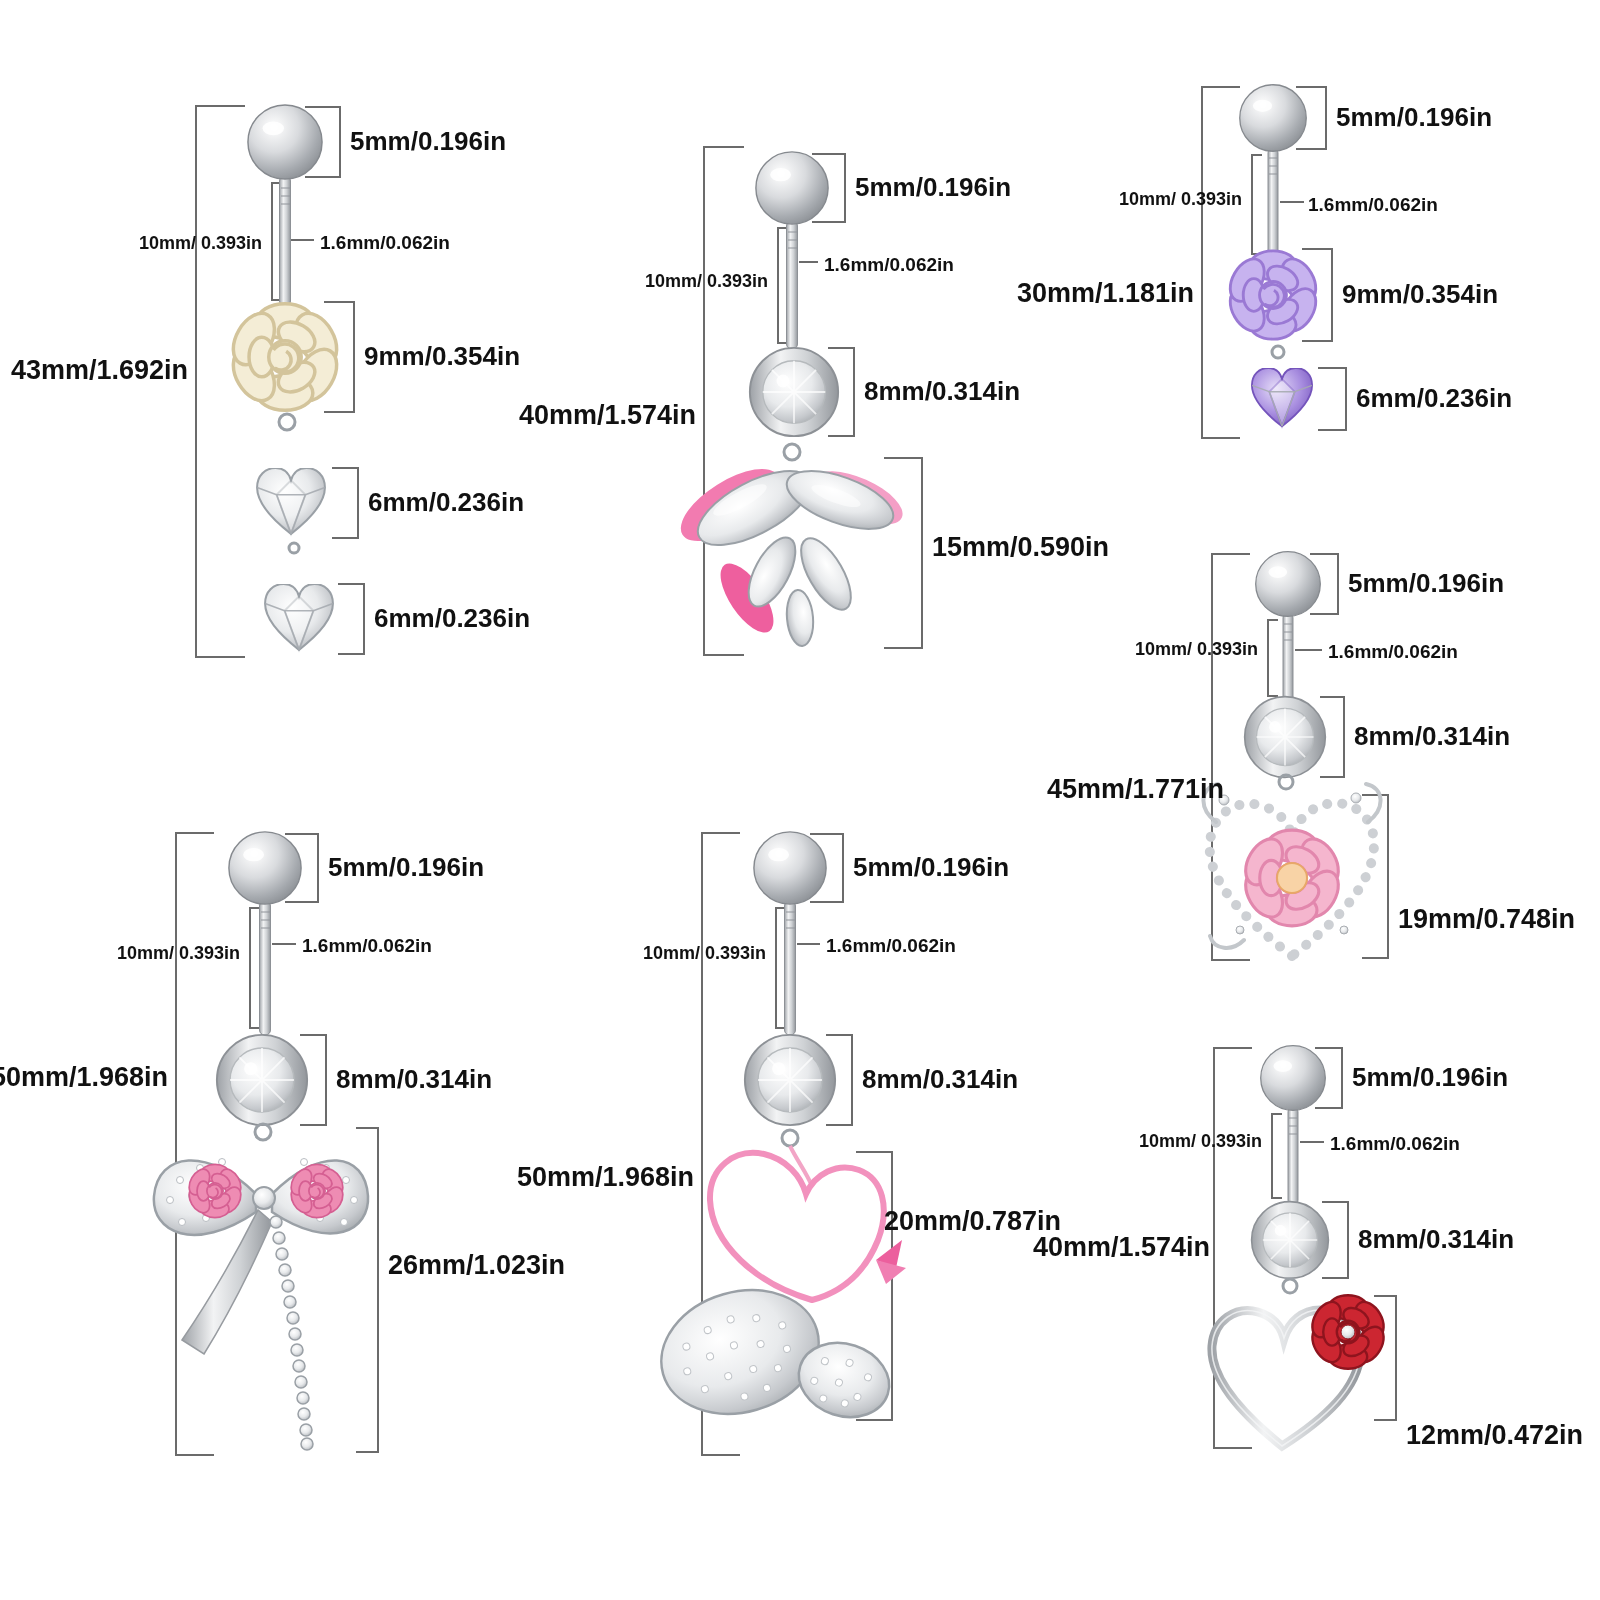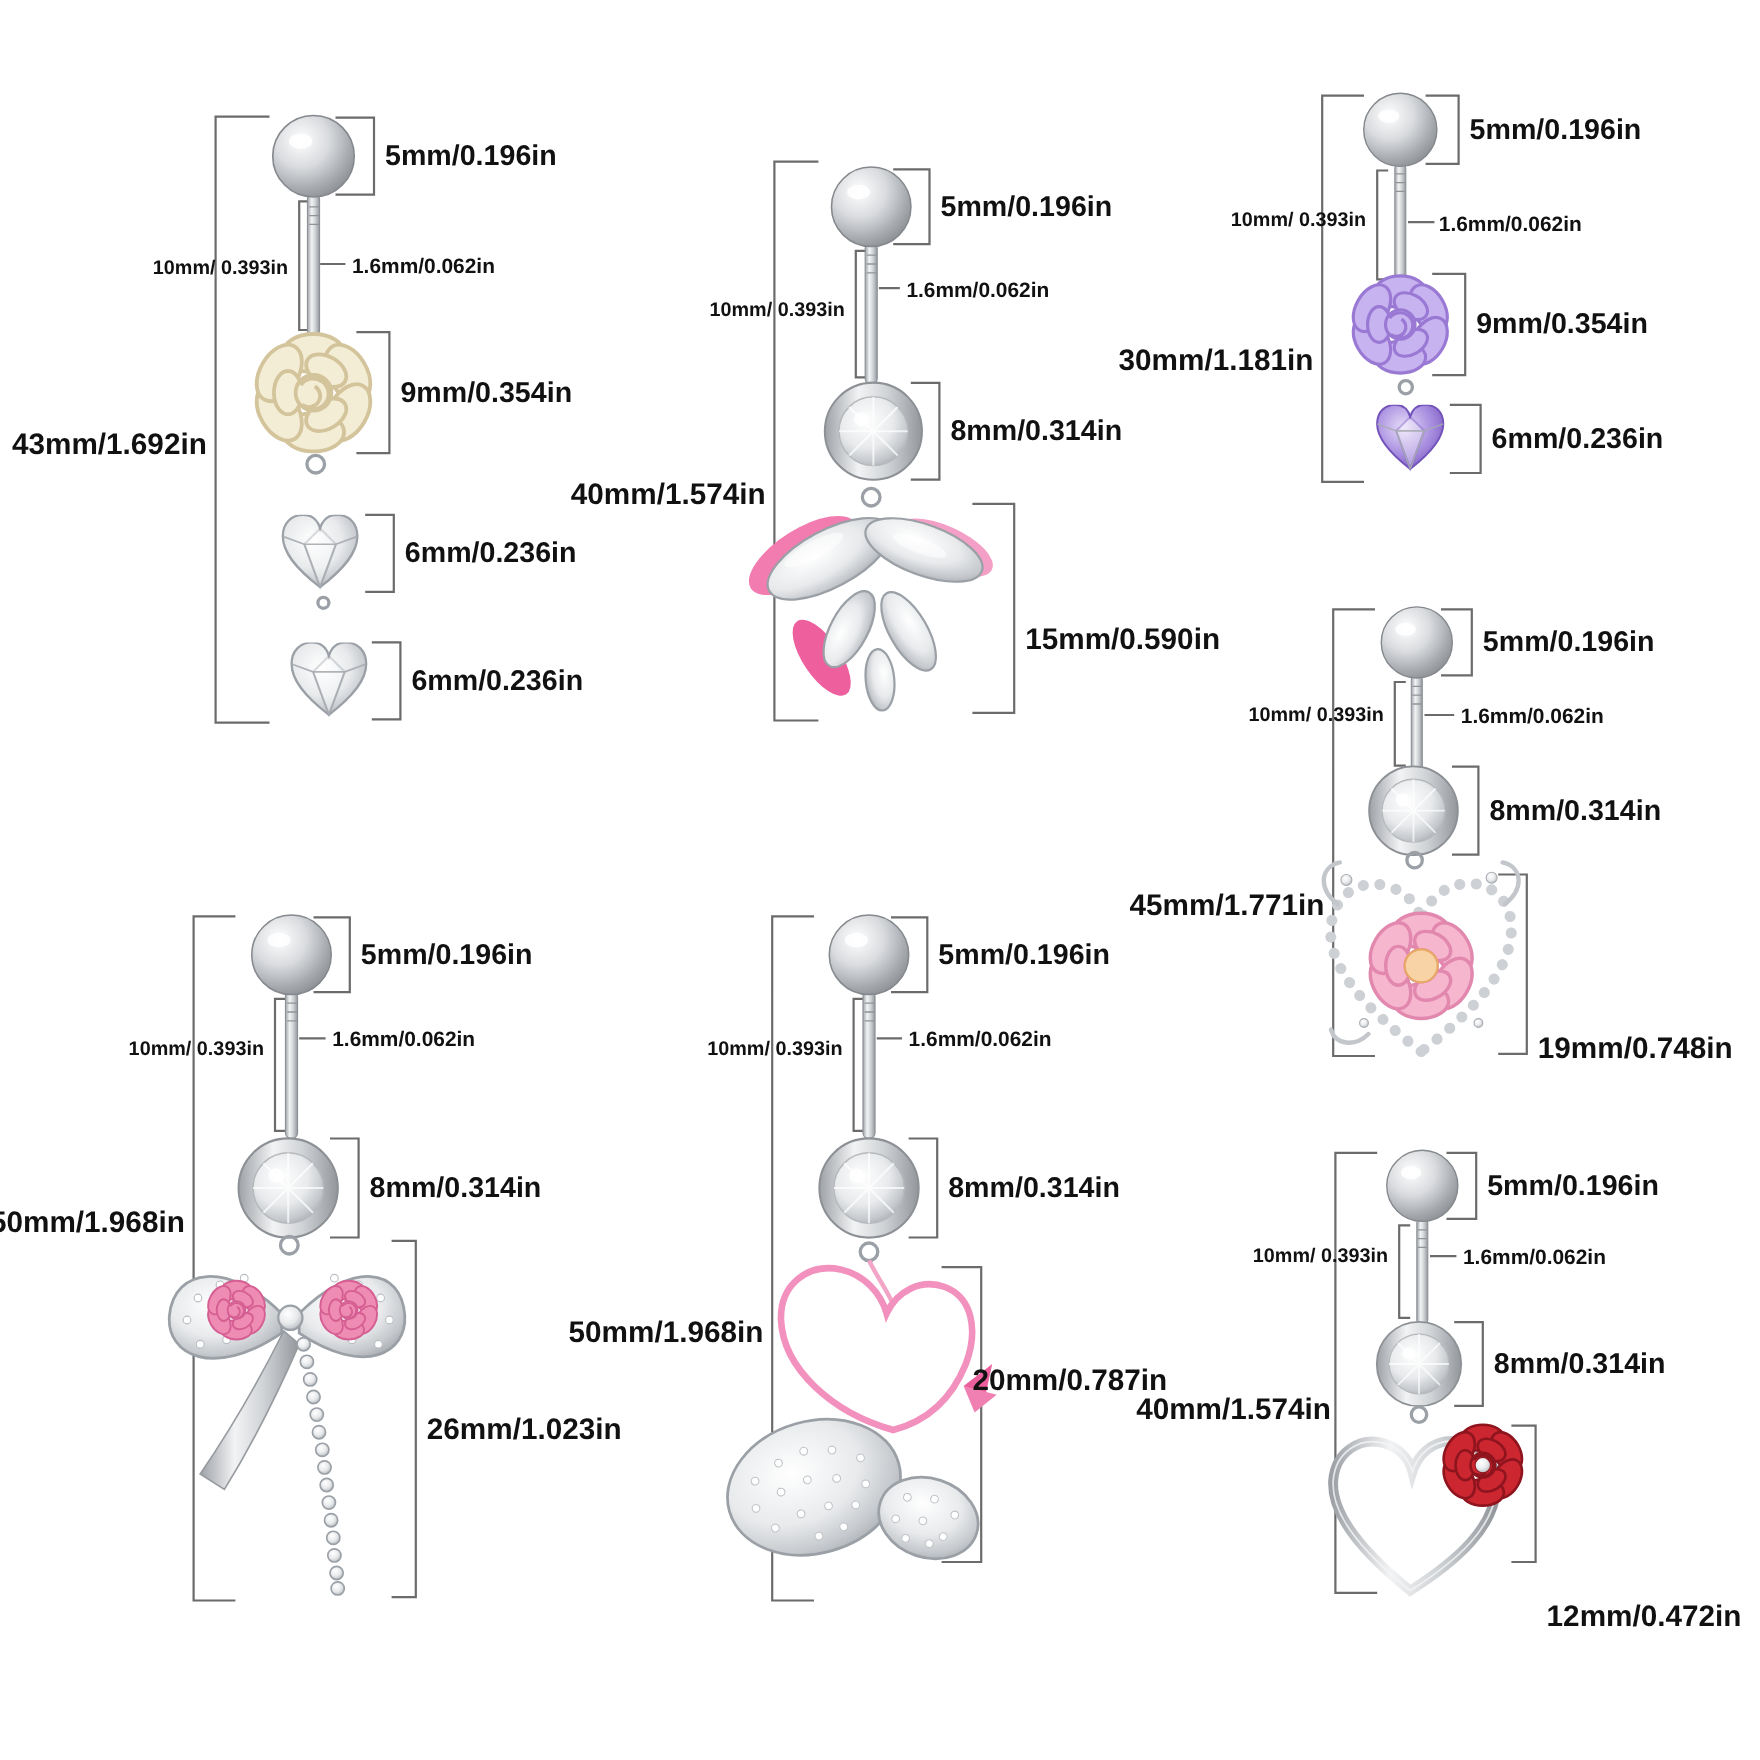--- a/index.html
+++ b/index.html
@@ -1,21 +1,21 @@
 <!DOCTYPE html>
 <html><head>
 <meta charset="utf-8">
 <style>
   html,body{margin:0;padding:0;background:#ffffff;}
   #canvas{position:relative;width:1600px;height:1600px;background:#ffffff;overflow:hidden;
           font-family:"Liberation Sans",sans-serif;}
   #art{position:absolute;left:0;top:0;}
   .lbl{position:absolute;font-family:"Liberation Sans",sans-serif;font-weight:700;
        font-size:26px;color:#111;white-space:nowrap;line-height:30px;}
-  .lbl.big{font-size:27px;margin-top:34px;}
+  .lbl.big{font-size:27px;}
   .lbl.mid{font-size:19px;}
   .lbl.small{font-size:18px;text-align:right;}
 </style>
 </head>
 <body>
 
 <div id="canvas">
 
 <svg id="art" width="1600" height="1600" viewBox="0 0 1600 1600">
   <defs>
@@ -275,21 +275,21 @@
 <div class="lbl" style="left:864px;top:376px">8mm/0.314in</div>
 <div class="lbl big" style="left:932px;top:532px">15mm/0.590in</div>
 
 <div class="lbl big" style="right:406px;top:278px">30mm/1.181in</div>
 <div class="lbl" style="left:1336px;top:102px">5mm/0.196in</div>
 <div class="lbl small" style="right:358px;top:184px">10mm/ 0.393in</div>
 <div class="lbl mid" style="left:1308px;top:190px">1.6mm/0.062in</div>
 <div class="lbl" style="left:1342px;top:279px">9mm/0.354in</div>
 <div class="lbl" style="left:1356px;top:383px">6mm/0.236in</div>
 
-<div class="lbl big" style="right:396px;top:774px">45mm/1.771in</div>
+<div class="lbl big" style="right:376px;top:774px">45mm/1.771in</div>
 <div class="lbl" style="left:1348px;top:568px">5mm/0.196in</div>
 <div class="lbl small" style="right:342px;top:634px">10mm/ 0.393in</div>
 <div class="lbl mid" style="left:1328px;top:637px">1.6mm/0.062in</div>
 <div class="lbl" style="left:1354px;top:721px">8mm/0.314in</div>
 <div class="lbl big" style="left:1398px;top:904px">19mm/0.748in</div>
 
 <div class="lbl big" style="right:1432px;top:1062px">50mm/1.968in</div>
 <div class="lbl" style="left:328px;top:852px">5mm/0.196in</div>
 <div class="lbl small" style="right:1360px;top:938px">10mm/ 0.393in</div>
 <div class="lbl mid" style="left:302px;top:931px">1.6mm/0.062in</div>

